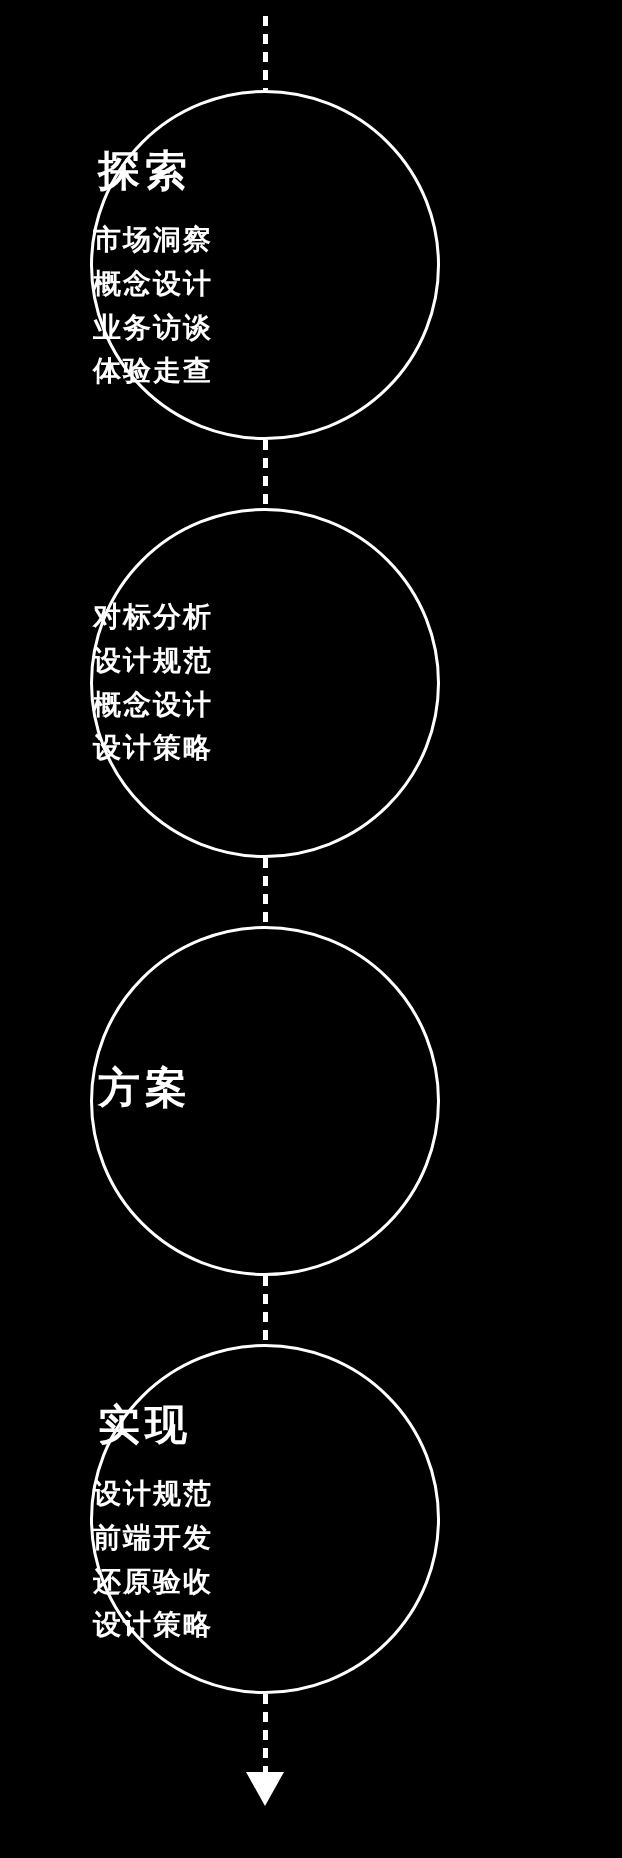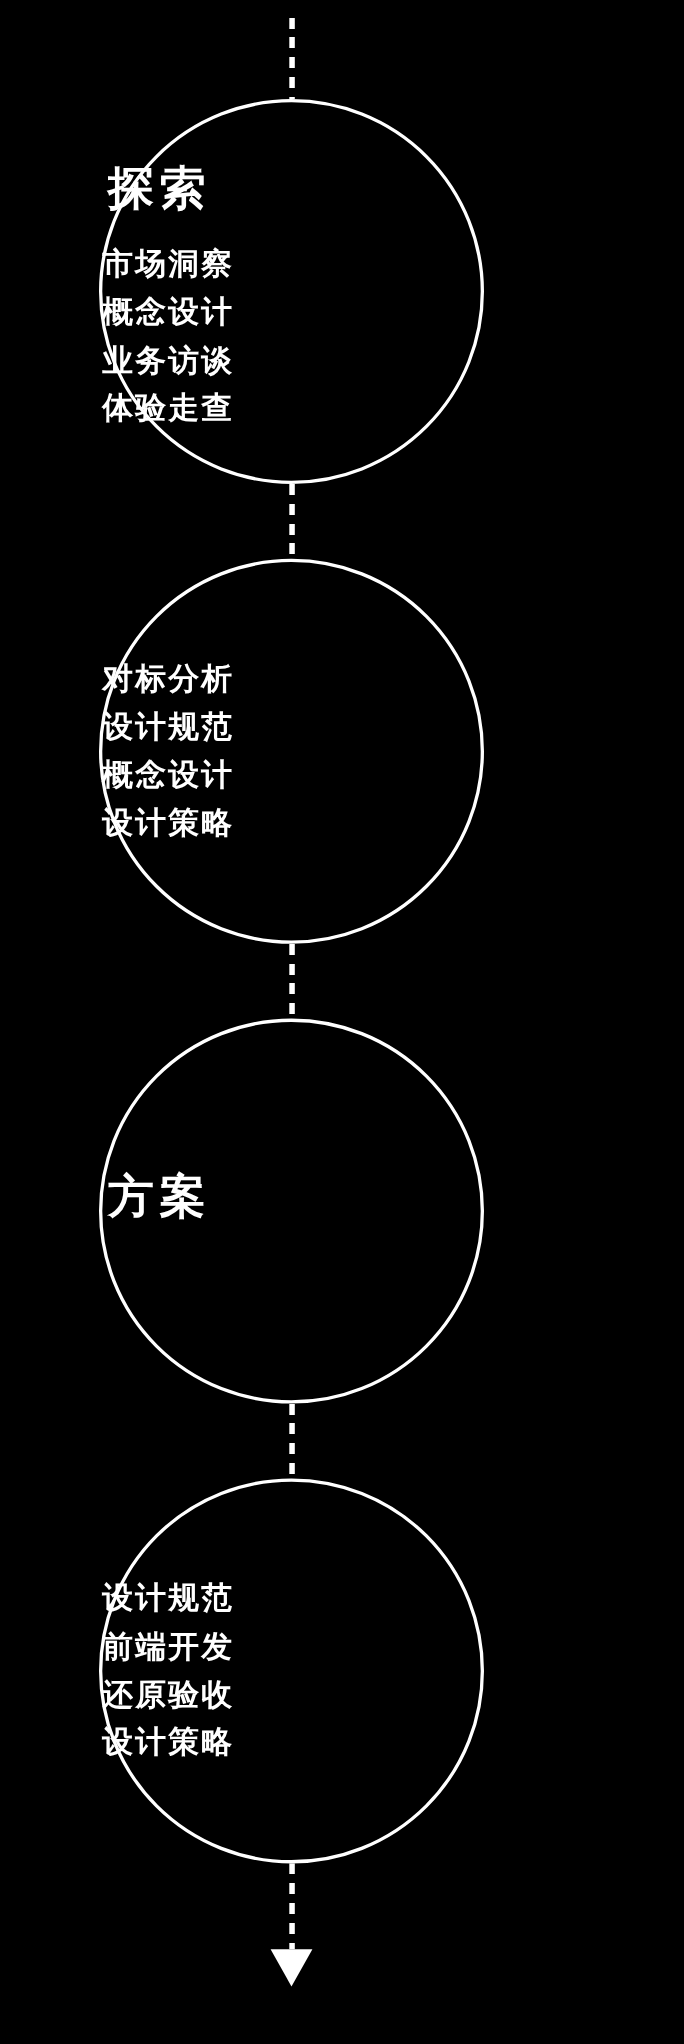--- a/index.html
+++ b/index.html
@@ -108,20 +108,21 @@
 
   <div class="connector mid"></div>
 
   <div class="stage">
     <div class="stage-title">方案</div>
   </div>
 
   <div class="connector mid"></div>
 
   <div class="stage">
+    <div class="stage-title">实现</div>
     <ul class="stage-items">
       <li>设计规范</li>
       <li>前端开发</li>
       <li>还原验收</li>
       <li>设计策略</li>
     </ul>
   </div>
 
   <div class="connector bottom"></div>
 

